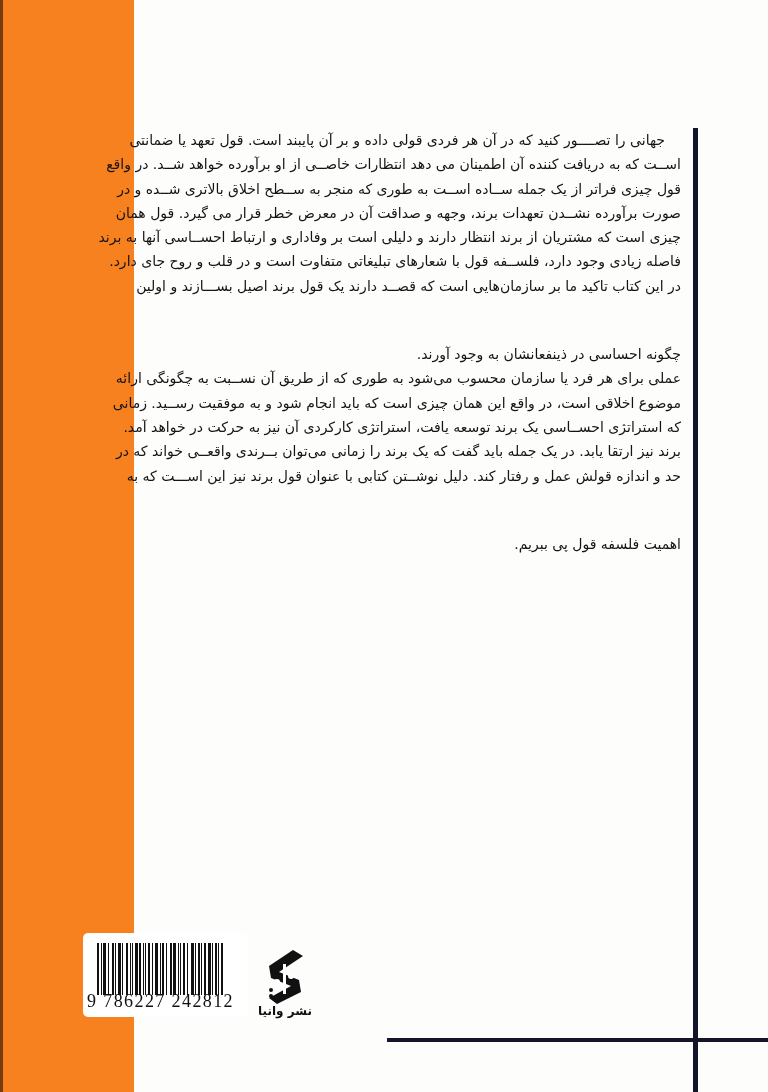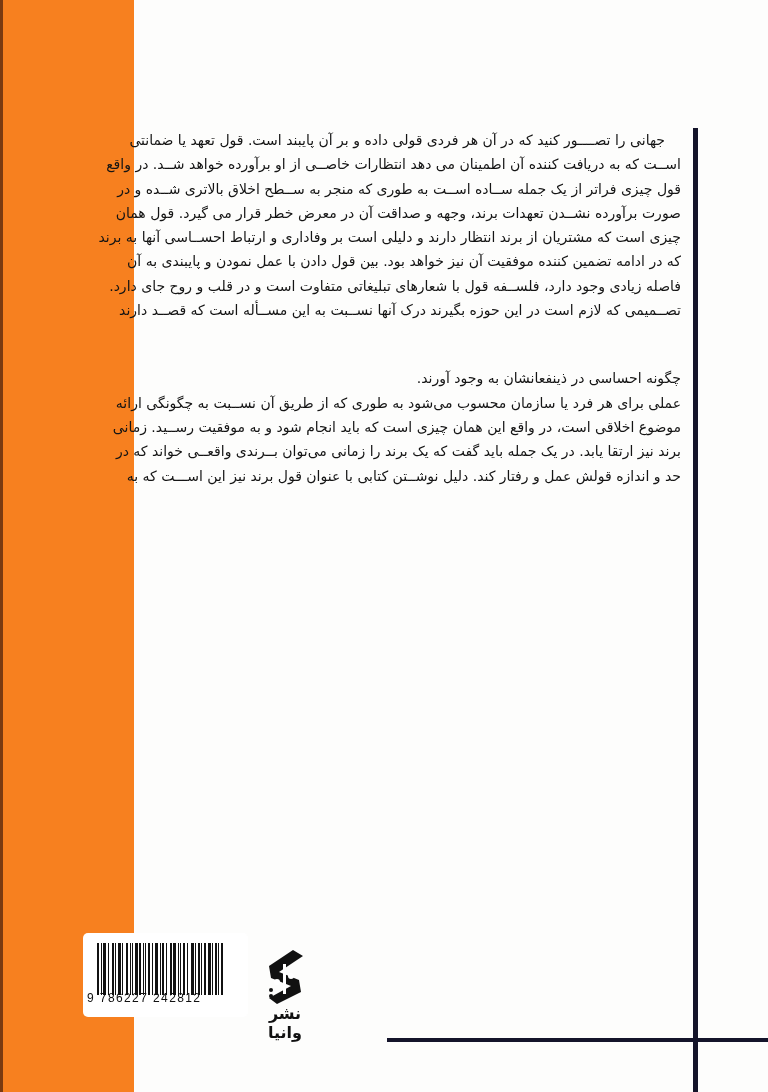--- a/index.html
+++ b/index.html
@@ -79,65 +79,66 @@
   }
   .barcode-bars span {
     display: block;
     background: #111;
     height: 100%;
   }
   .barcode-digits {
     position: absolute;
     left: 4px; top: 58px;
     width: 158px;
-    font-family: Liberation Sans, sans-serif;
-    font-size: 12px;
+    font-family: Liberation Serif, serif;
+    font-size: 18px;
     letter-spacing: 1.4px;
     color: #111;
     background: transparent;
   }
   .logo {
     position: absolute;
     left: 263px; top: 946px;
     width: 44px; height: 78px;
   }
   .logo-label {
     position: absolute;
     left: 255px; top: 1004px;
     width: 60px;
     text-align: center;
-    font-size: 16px;
+    font-size: 12px;
     font-weight: bold;
     direction: rtl;
     color: #111;
   }
 </style>
 </head>
 <body>
 
 <div class="orange-band"></div>
 <div class="left-edge"></div>
 
 <div class="vertical-rule"></div>
 <div class="horizontal-rule"></div>
 
 <div class="text-block">
   <span class="line indent">جهانی را تصــــور کنید که در آن هر فردی قولی داده و بر آن پایبند است. قول تعهد یا ضمانتی</span>
   <span class="line">اســت که به دریافت کننده آن اطمینان می دهد انتظارات خاصــی از او برآورده خواهد شــد. در واقع</span>
   <span class="line">قول چیزی فراتر از یک جمله ســاده اســت به طوری که منجر به ســطح اخلاق بالاتری شــده و در</span>
   <span class="line">صورت برآورده نشــدن تعهدات برند، وجهه و صداقت آن در معرض خطر قرار می گیرد. قول همان</span>
   <span class="line">چیزی است که مشتریان از برند انتظار دارند و دلیلی است بر وفاداری و ارتباط احســاسی آنها به برند</span>
-  <span class="line">که در ادامه تضمین کننده موفقیت آن نیز خواهد بود. بین قول دادن با عمل نمودن و پایبندی به آن</span>
   <span class="line">فاصله زیادی وجود دارد، فلســفه قول با شعارهای تبلیغاتی متفاوت است و در قلب و روح جای دارد.</span>
-  <span class="line">تصــمیمی که لازم است در این حوزه بگیرند درک آنها نســبت به این مســأله است که قصــد دارند</span>
+  <span class="line">در این کتاب تاکید ما بر سازمان‌هایی است که قصــد دارند یک قول برند اصیل بســـازند و اولین</span>
   <span class="line last">چگونه احساسی در ذینفعانشان به وجود آورند.</span>
   <span class="line">عملی برای هر فرد یا سازمان محسوب می‌شود به طوری که از طریق آن نســبت به چگونگی ارائه</span>
   <span class="line">موضوع اخلاقی است، در واقع این همان چیزی است که باید انجام شود و به موفقیت رســید. زمانی</span>
+  <span class="line">که استراتژی احســاسی یک برند توسعه یافت، استراتژی کارکردی آن نیز به حرکت در خواهد آمد.</span>
   <span class="line">برند نیز ارتقا یابد. در یک جمله باید گفت که یک برند را زمانی می‌توان بــرندی واقعــی خواند که در</span>
   <span class="line">حد و اندازه قولش عمل و رفتار کند. دلیل نوشــتن کتابی با عنوان قول برند نیز این اســـت که به</span>
+  <span class="line last">اهمیت فلسفه قول پی ببریم.</span>
 </div>
 
 <div class="barcode-box">
   <div class="barcode-bars">
     <span style="width:2px;margin-right:2px"></span>
       <span style="width:1px;margin-right:1px"></span>
     <span style="width:3px;margin-right:2px"></span>
       <span style="width:1px;margin-right:3px"></span>
     <span style="width:2px;margin-right:1px"></span>
       <span style="width:1px;margin-right:2px"></span>

